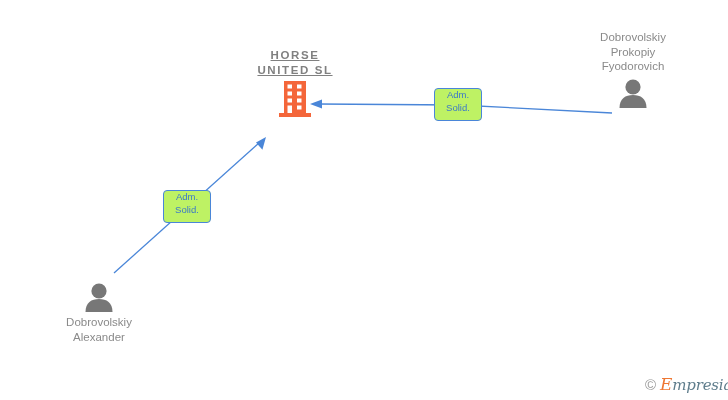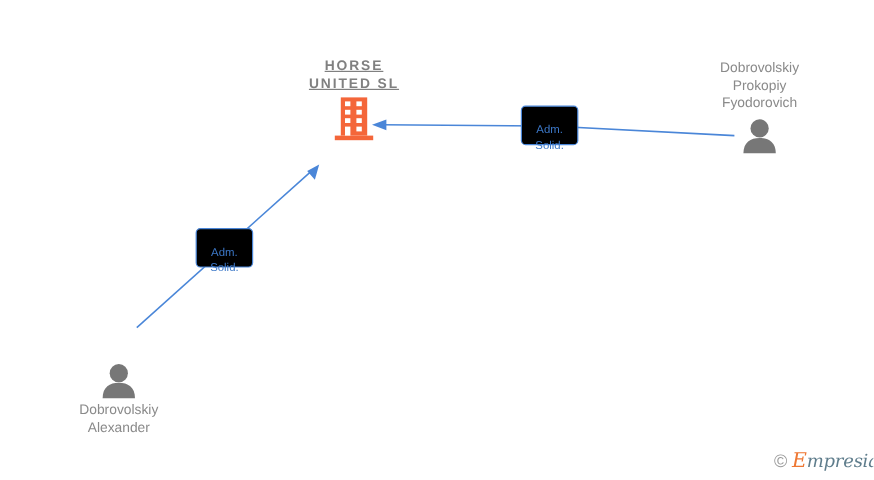--- a/index.html
+++ b/index.html
@@ -46,21 +46,20 @@
     margin: 3px auto 0 auto;
     width: 34px;
     height: 36px;
   }
 
   
   .person-node {
     position: absolute;
     width: 130px;
     text-align: center;
-    margin-top: 20px;
   }
   .person-node.right {
     left: 568px;
     top: 30px;
   }
   .person-node.left {
     left: 34px;
     top: 282px;
   }
   .person-label {
@@ -75,28 +74,28 @@
     display: block;
     margin: 0 auto;
   }
   .person-node.right .person-icon { margin-top: 4px; }
   .person-node.left  .person-label { margin-top: 3px; }
 
   
   .edge-label {
     position: absolute;
     box-sizing: border-box;
-    background: #000000;
+    background: #bef264;
     border: 1px solid #4a86d8;
     border-radius: 4px;
     color: #3c78c8;
     font-size: 9.5px;
     line-height: 12.5px;
     text-align: center;
-    padding: 14px 0 3px 0;
+    padding: 0 0 3px 0;
     white-space: pre-line;
   }
   .edge-label.top-right {
     left: 434px;
     top: 88px;
     width: 48px;
     height: 33px;
   }
   .edge-label.bottom-left {
     left: 163px;

